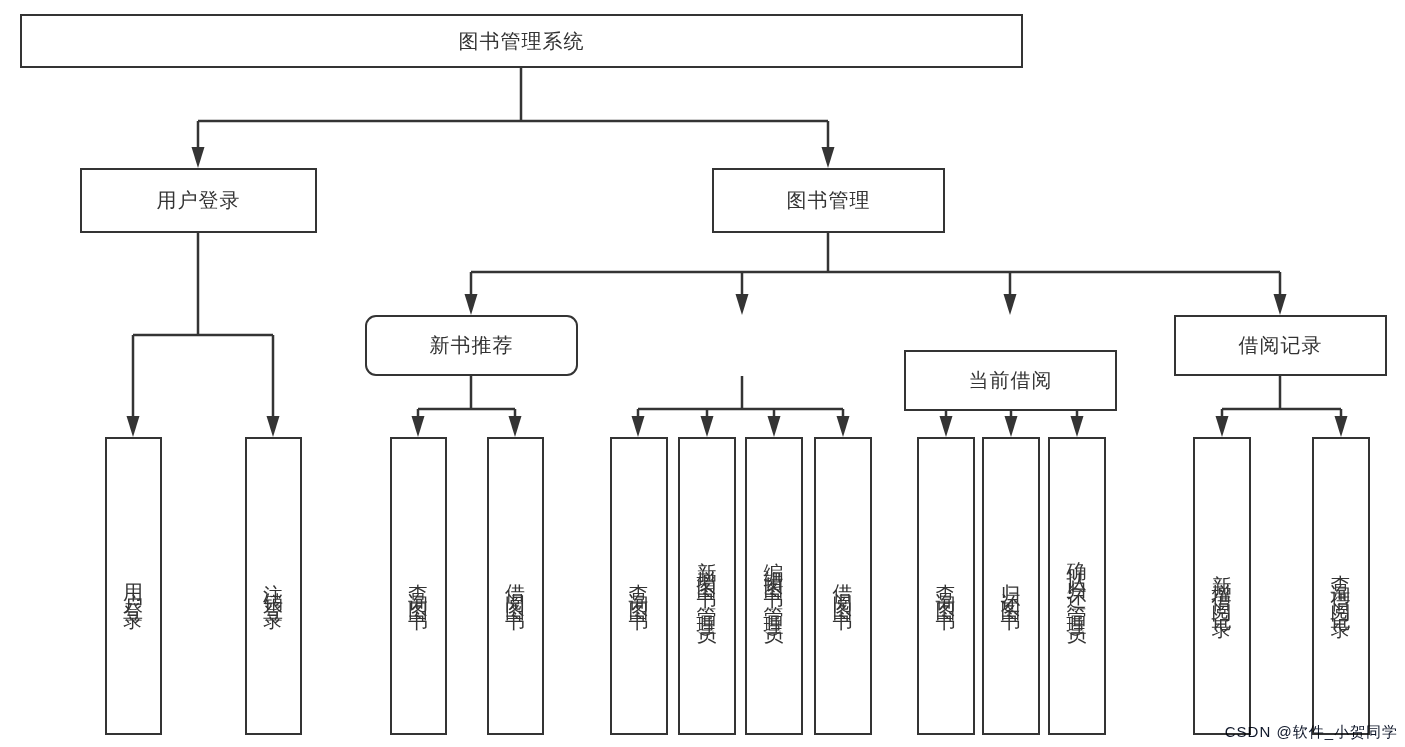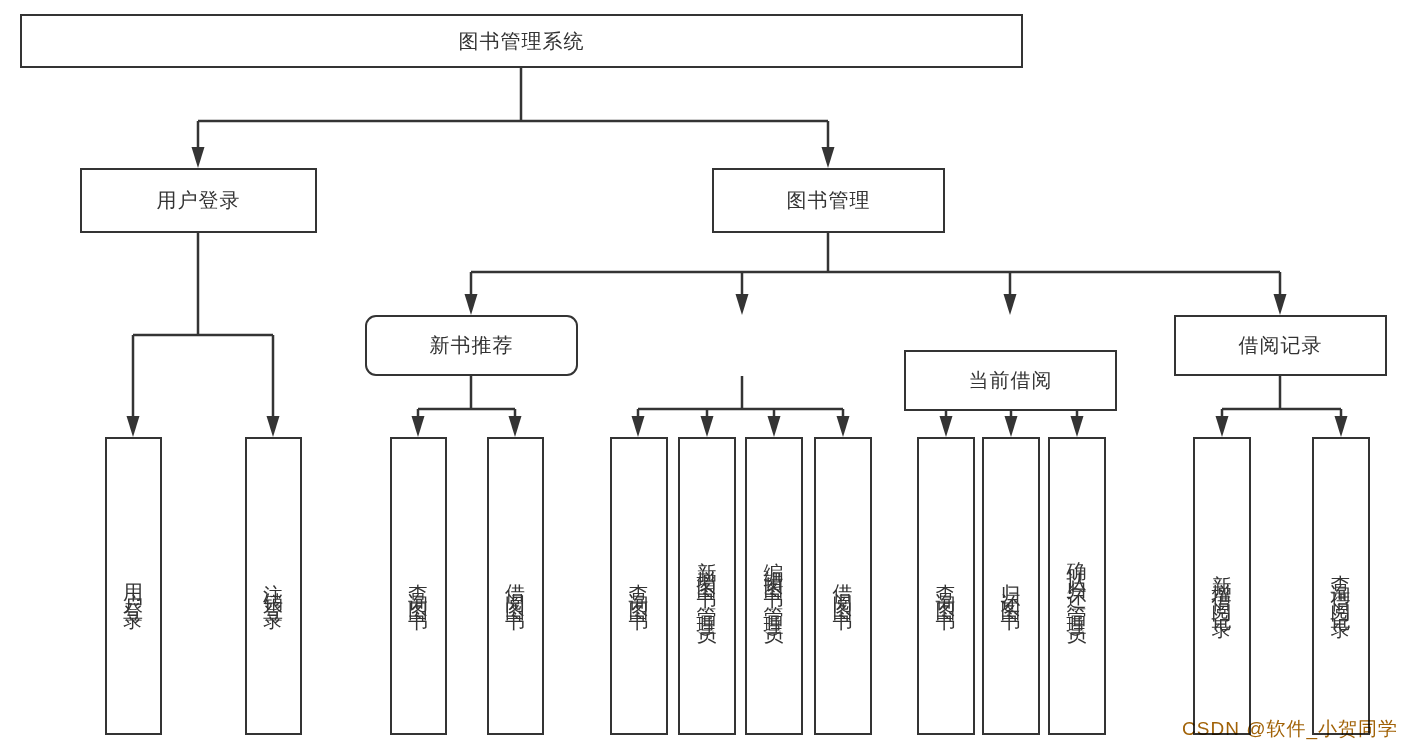--- a/index.html
+++ b/index.html
@@ -36,23 +36,23 @@
     writing-mode:vertical-rl;
     text-orientation:mixed;
     font-size:20px;
     letter-spacing:9px;
     line-height:1;
     white-space:nowrap;
   }
   #watermark{
     position:absolute;
     right:7px;bottom:5px;
-    font-size:19px;
+    font-size:15px;
     letter-spacing:1px;
-    color:#a16207;
+    color:#0f172a;
     z-index:3;
     mix-blend-mode:multiply;
     margin-left:48px;
   }
 </style>
 </head>
 <body>
 
 <div id="canvas">
 

